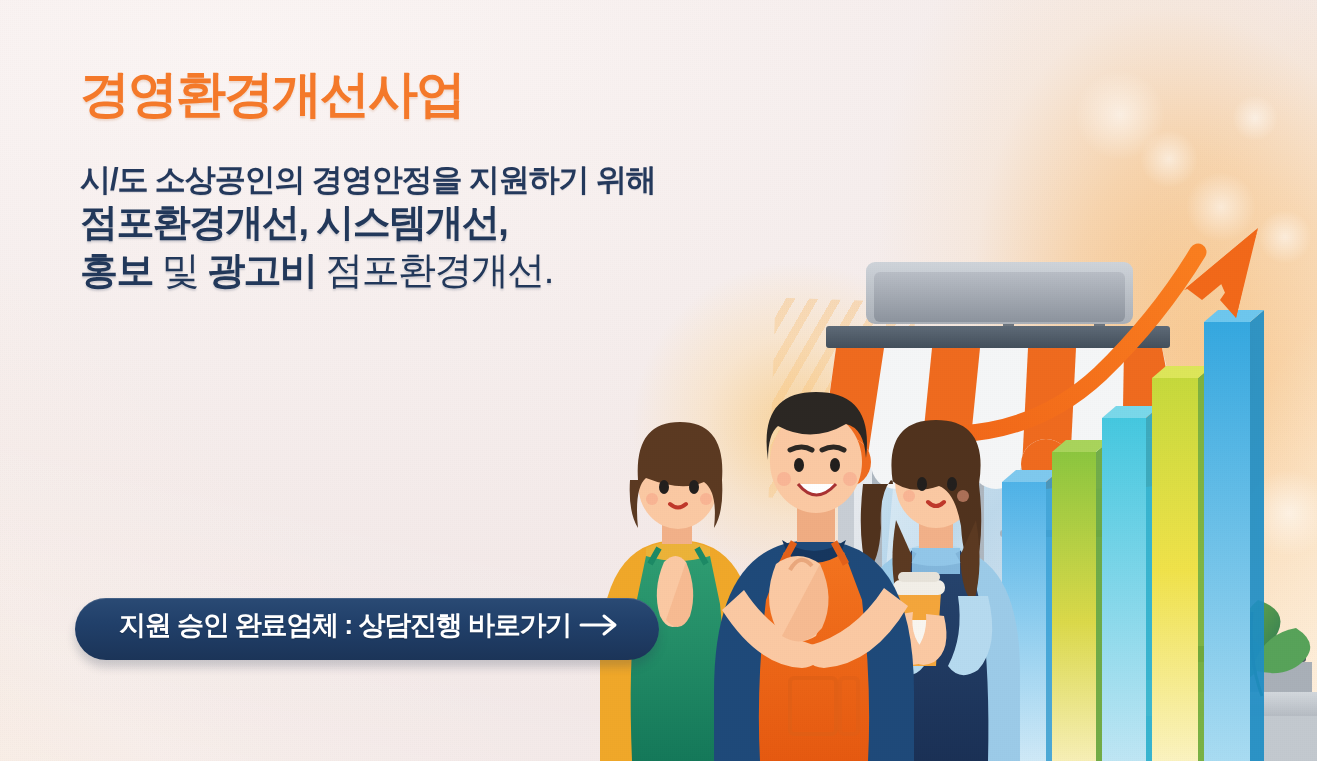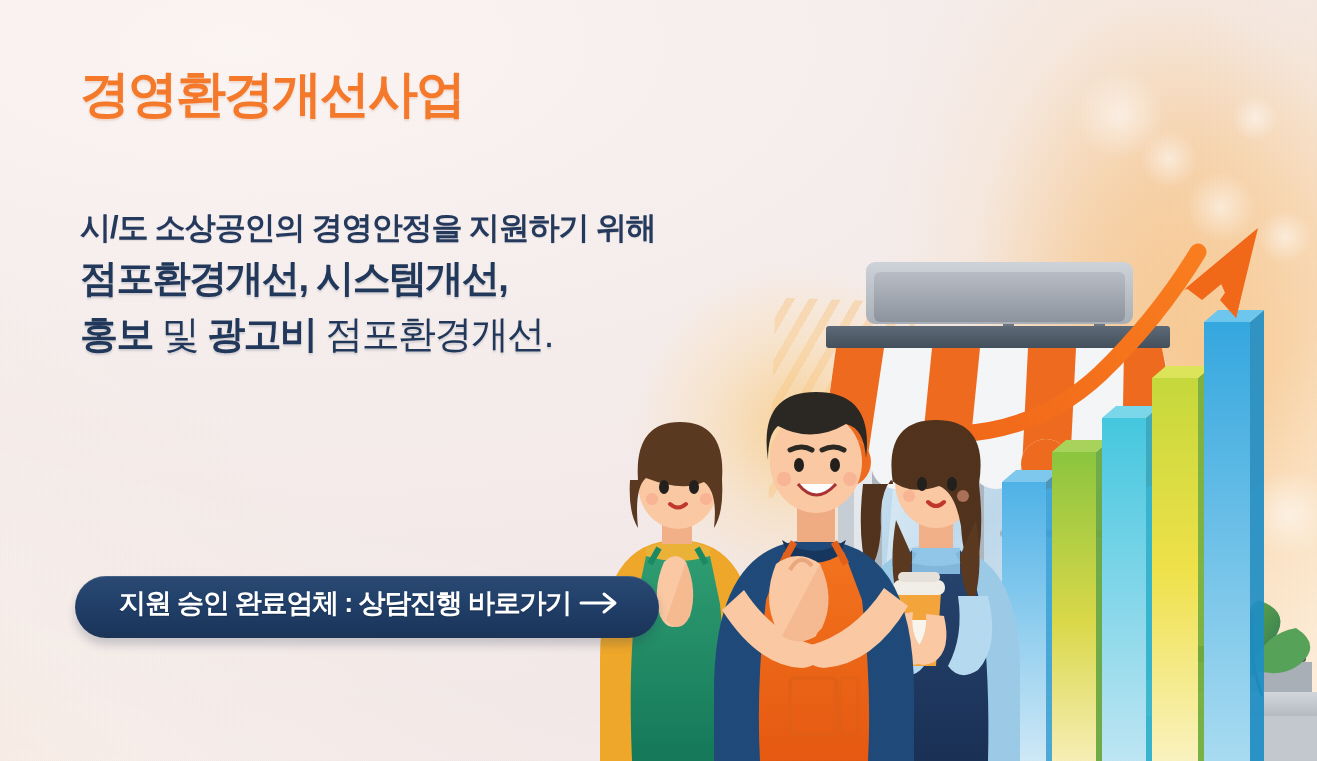--- a/index.html
+++ b/index.html
@@ -111,45 +111,45 @@
   .headline{
     font-size:50px;
     font-weight:800;
     letter-spacing:-2px;
     line-height:1.05;
     color:#f4792a;
     text-shadow:0 2px 2px rgba(180,90,30,.16);
     white-space:nowrap;
   }
   .sub-lead{
-    margin-top:88px;
+    margin-top:40px;
     font-size:31px;
     font-weight:600;
     letter-spacing:-1.1px;
     line-height:1.25;
     color:#24395c;
     text-shadow:0 1px 1px rgba(20,40,70,.13);
     white-space:nowrap;
   }
   .sub-line{
-    margin-top:8px;
+    margin-top:0;
     font-size:38px;
     letter-spacing:-1.6px;
     line-height:1.25;
     color:#22385a;
     text-shadow:0 2px 2px rgba(20,40,70,.16);
     white-space:nowrap;
   }
   .sub-line .b{font-weight:800;}
   .sub-line .n{font-weight:500;}
 
   
   .cta{
     position:absolute;
-    left:75px;top:576px;
+    left:75px;top:598px;
     display:inline-flex;
     align-items:center;
     gap:8px;
     height:62px;
     padding:0 40px 8px 44px;
     border-radius:34px;
     background:linear-gradient(180deg,#2a4a74 0%,#21406a 40%,#1b3458 100%);
     box-shadow:0 7px 10px rgba(40,55,80,.22), inset 0 1px 0 rgba(255,255,255,.13);
     cursor:pointer;
     z-index:7;

